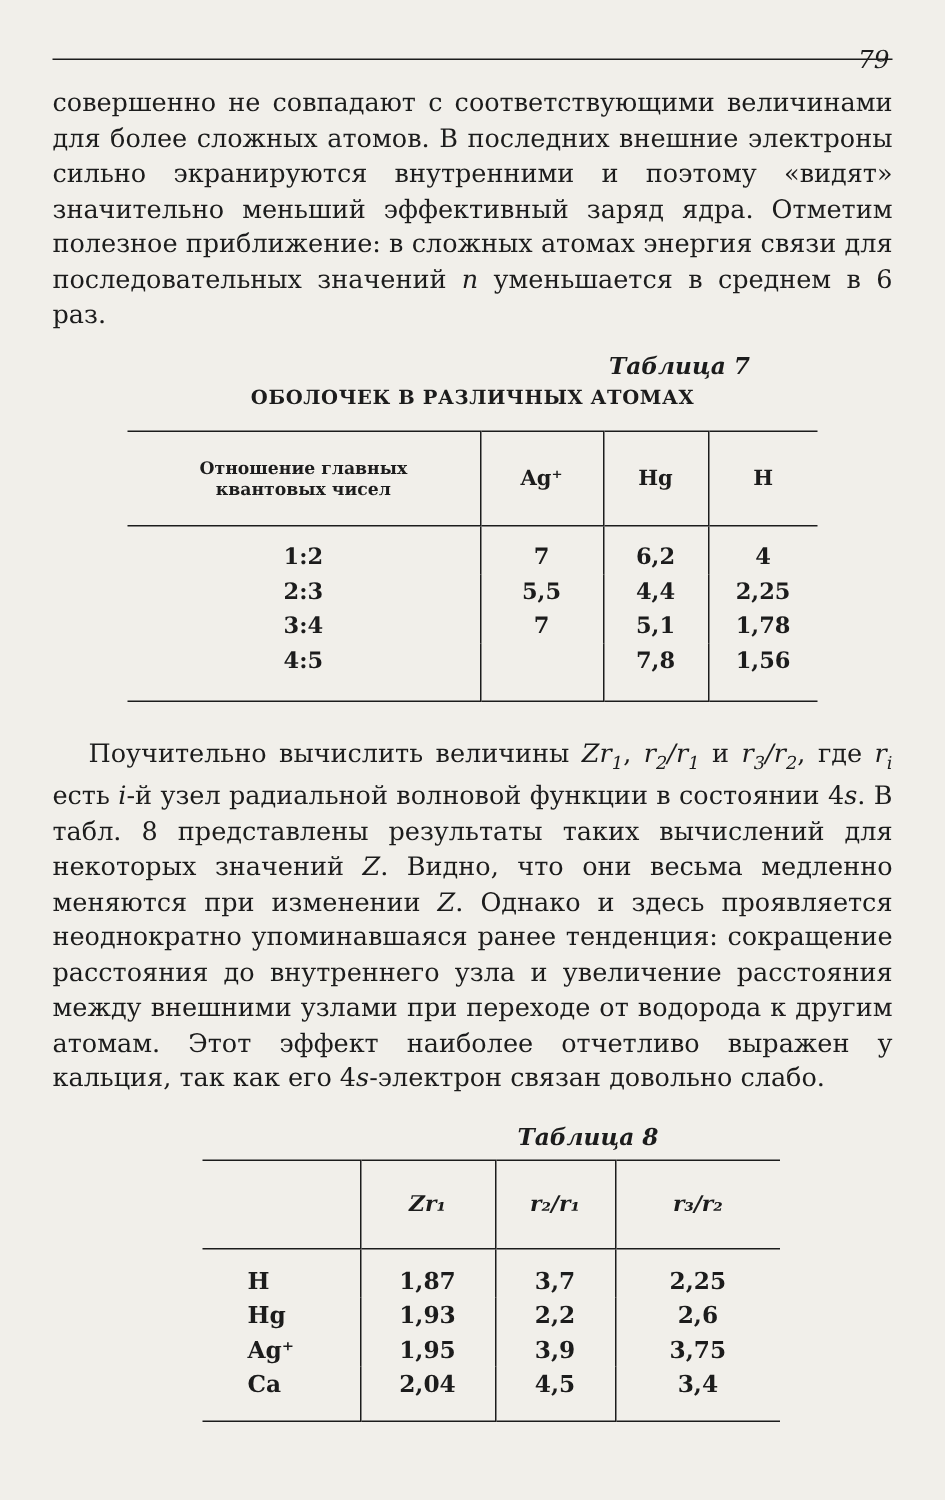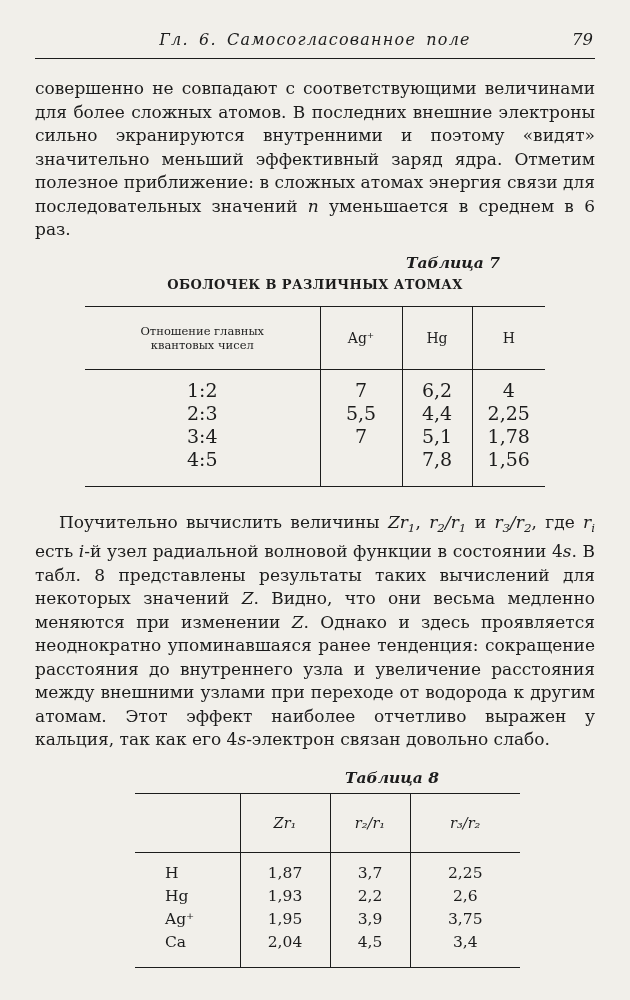--- a/index.html
+++ b/index.html
@@ -58,59 +58,58 @@
     letter-spacing: 0.4px;
     margin-top: 5px;
   }
   table {
     border-collapse: collapse;
     table-layout: fixed;
     border-top: 1.5px solid #1c1c1c;
     border-bottom: 1.5px solid #1c1c1c;
   }
   th, td {
-    font-weight: normal;
+    font-weight: bold;
     text-align: center;
     vertical-align: middle;
     padding: 0;
   }
   thead th { border-bottom: 1.3px solid #1c1c1c; }
   th:not(:first-child), td:not(:first-child) { border-left: 1.2px solid #1c1c1c; }
   sub { font-size: 70%; }
 
   .t7 { width: 460px; margin: 13px auto 0 auto; }
   .t7 col.c1 { width: 235px; }
   .t7 col.c2 { width: 82px; }
   .t7 col.c3 { width: 70px; }
   .t7 col.c4 { width: 73px; }
   .t7 thead th { height: 62px; font-size: 14px; }
   .t7 thead th:first-child { font-size: 11.5px; line-height: 14px; }
   .t7 .narrow { display: block; max-width: 160px; margin: 0 auto; }
-  .t7 tbody td { font-size: 19px; line-height: 23px; }
+  .t7 tbody td { font-size: 15px; line-height: 23px; }
   .t7 tbody tr:first-child td { padding-top: 9px; }
   .t7 tbody tr:last-child td { padding-bottom: 15px; }
 
   .t8 { width: 385px; margin: 6px 0 0 100px; }
   .t8 col.c1 { width: 105px; }
   .t8 col.c2 { width: 90px; }
   .t8 col.c3 { width: 80px; }
   .t8 col.c4 { width: 110px; }
   .t8 thead th { height: 58px; font-size: 14.5px; font-style: italic; }
   .t8 tbody td { font-size: 15.5px; line-height: 23px; }
   .t8 tbody td:first-child { text-align: left; padding-left: 30px; }
   .t8 tbody tr:first-child td { padding-top: 9px; }
   .t8 tbody tr:last-child td { padding-bottom: 13px; }
 </style>
 </head>
 <body>
 
 <div class="page">
 
   <div class="running-head">
-    <span>Гл. 6. Самосогласованное поле</span>
     <span class="pagenum">79</span>
   </div>
   <hr class="headrule">
 
   <p class="body-text p1"><span>совершенно не совпадают с соответствующими величинами для более сложных атомов. В последних внешние электроны сильно экранируются внутренними и поэтому «видят» значительно меньший эффективный заряд ядра. Отметим полезное приближение: в сложных атомах энергия связи для последовательных значений </span><span style="font-style: italic;">n</span><span> уменьшается в среднем в 6 раз.</span></p>
 
   <div class="tcaption c7">Таблица 7</div>
   <div class="ttitle">
     <div>ОБОЛОЧЕК В РАЗЛИЧНЫХ АТОМАХ</div>
   </div>

